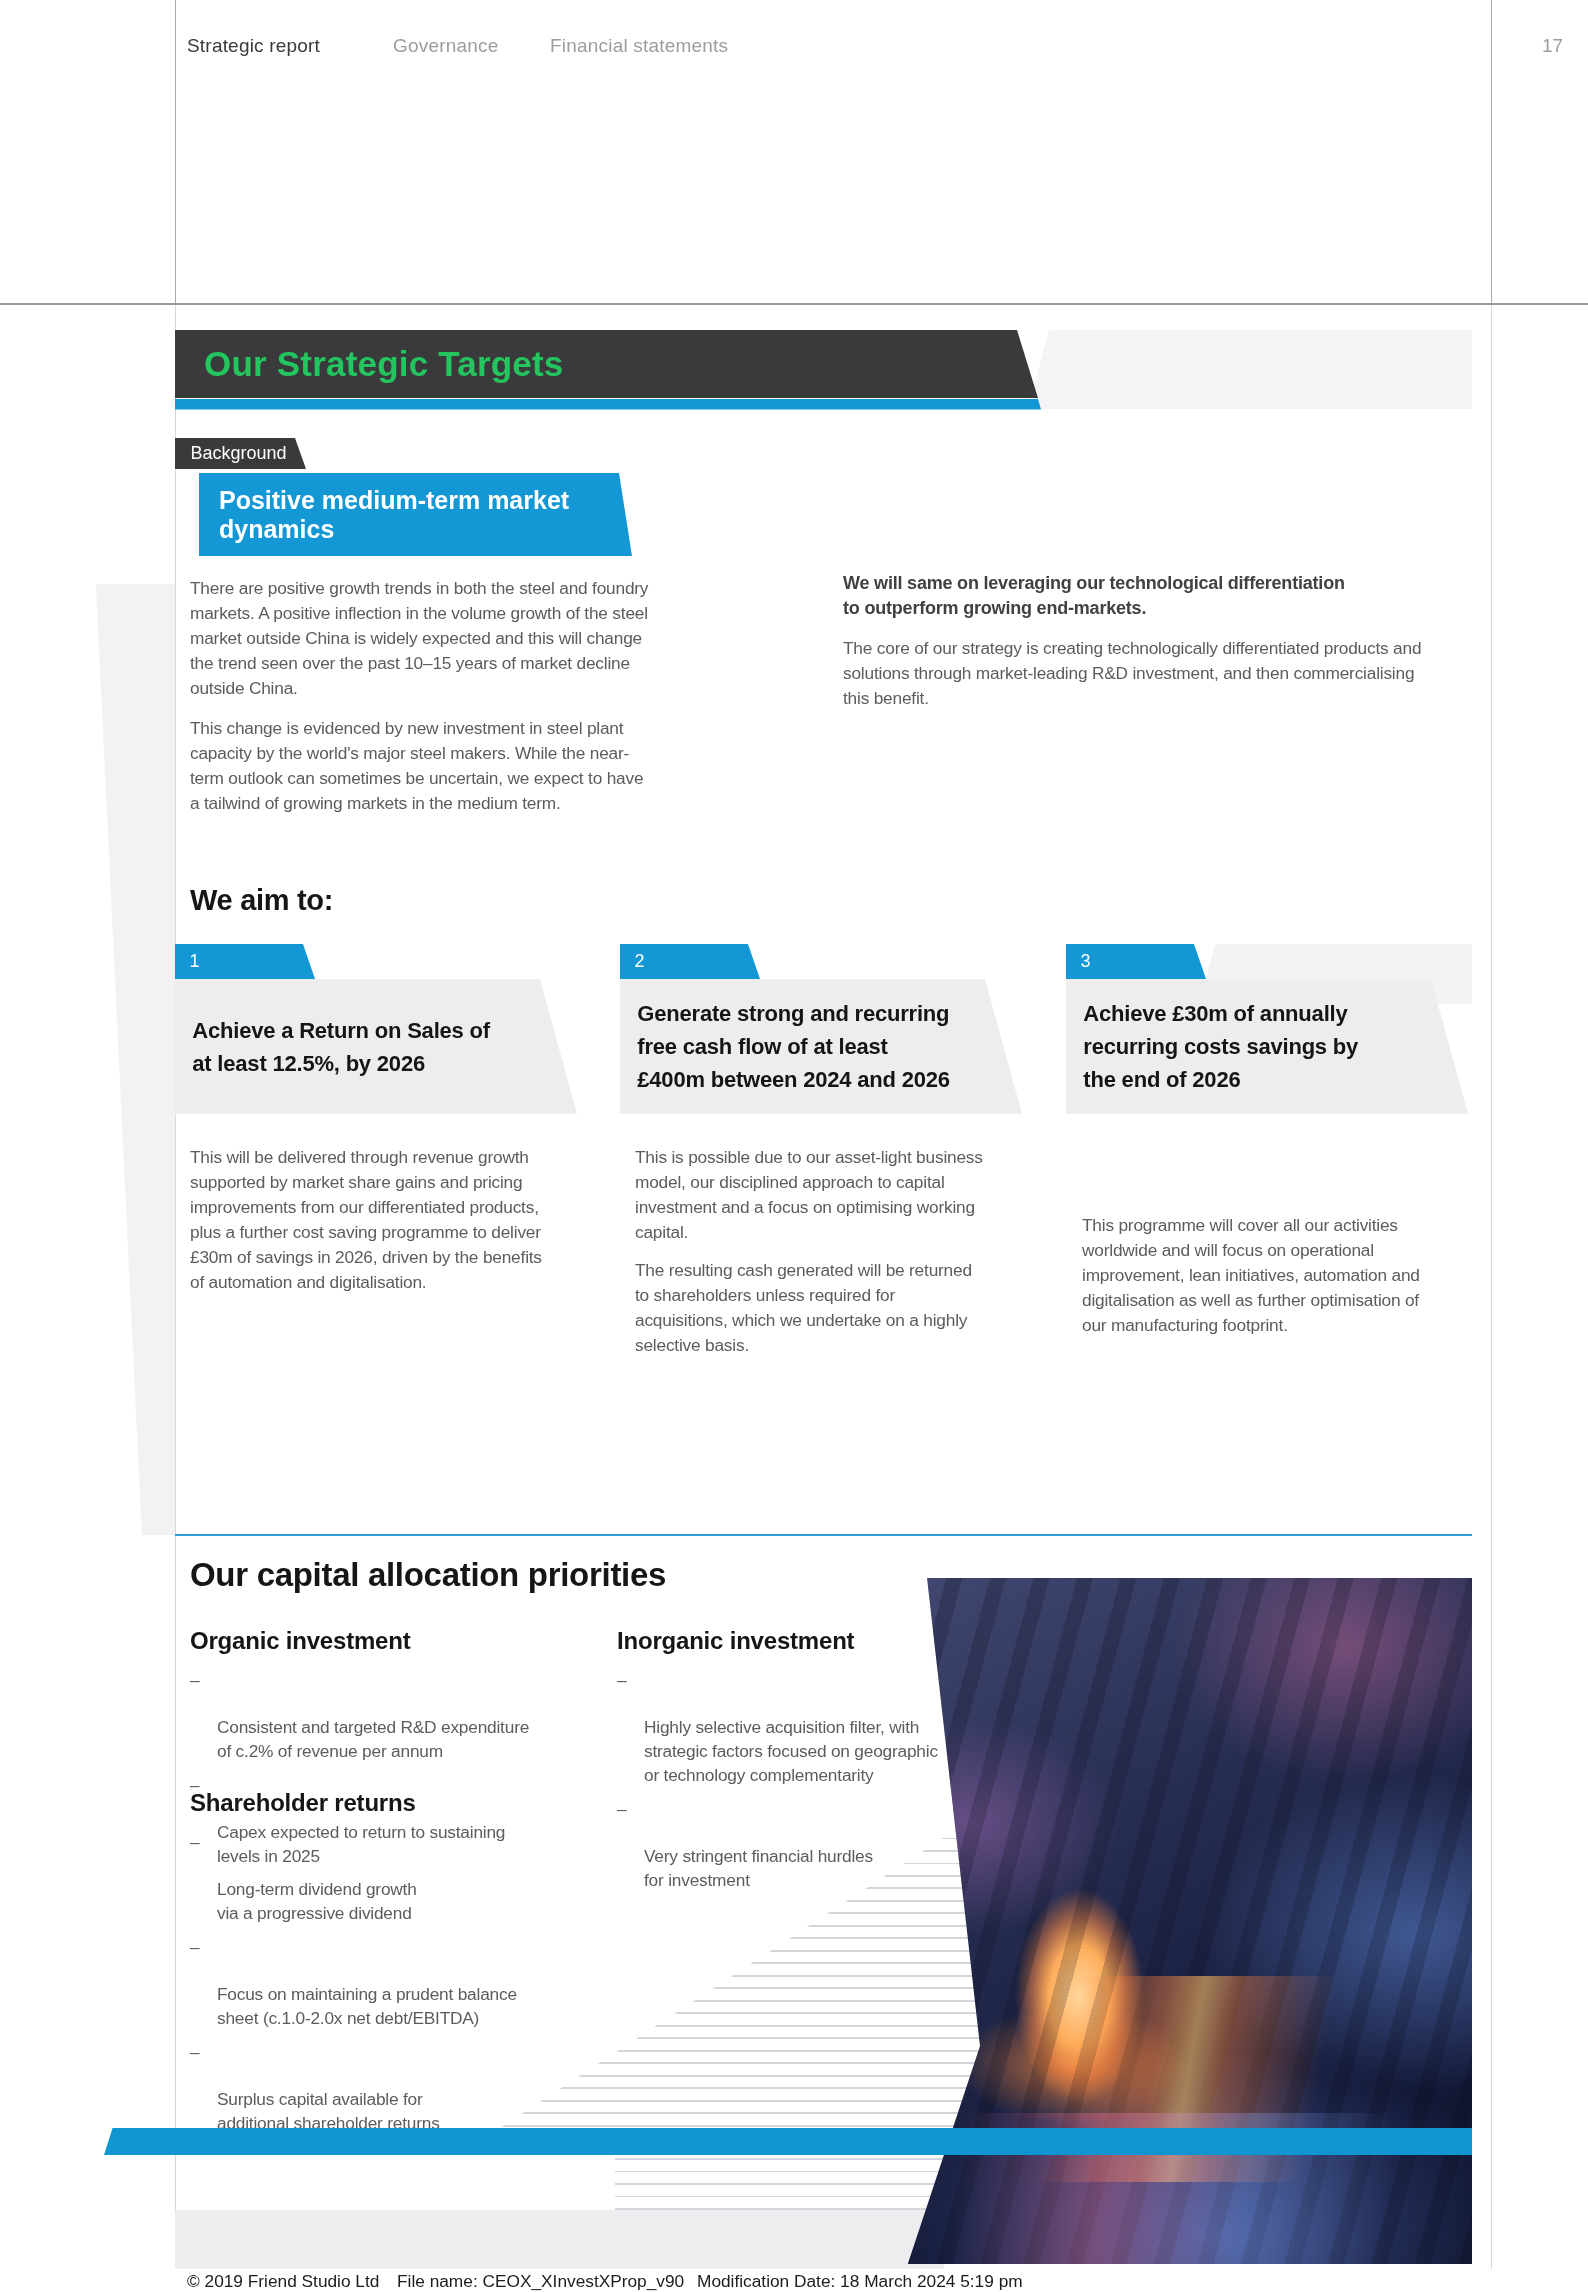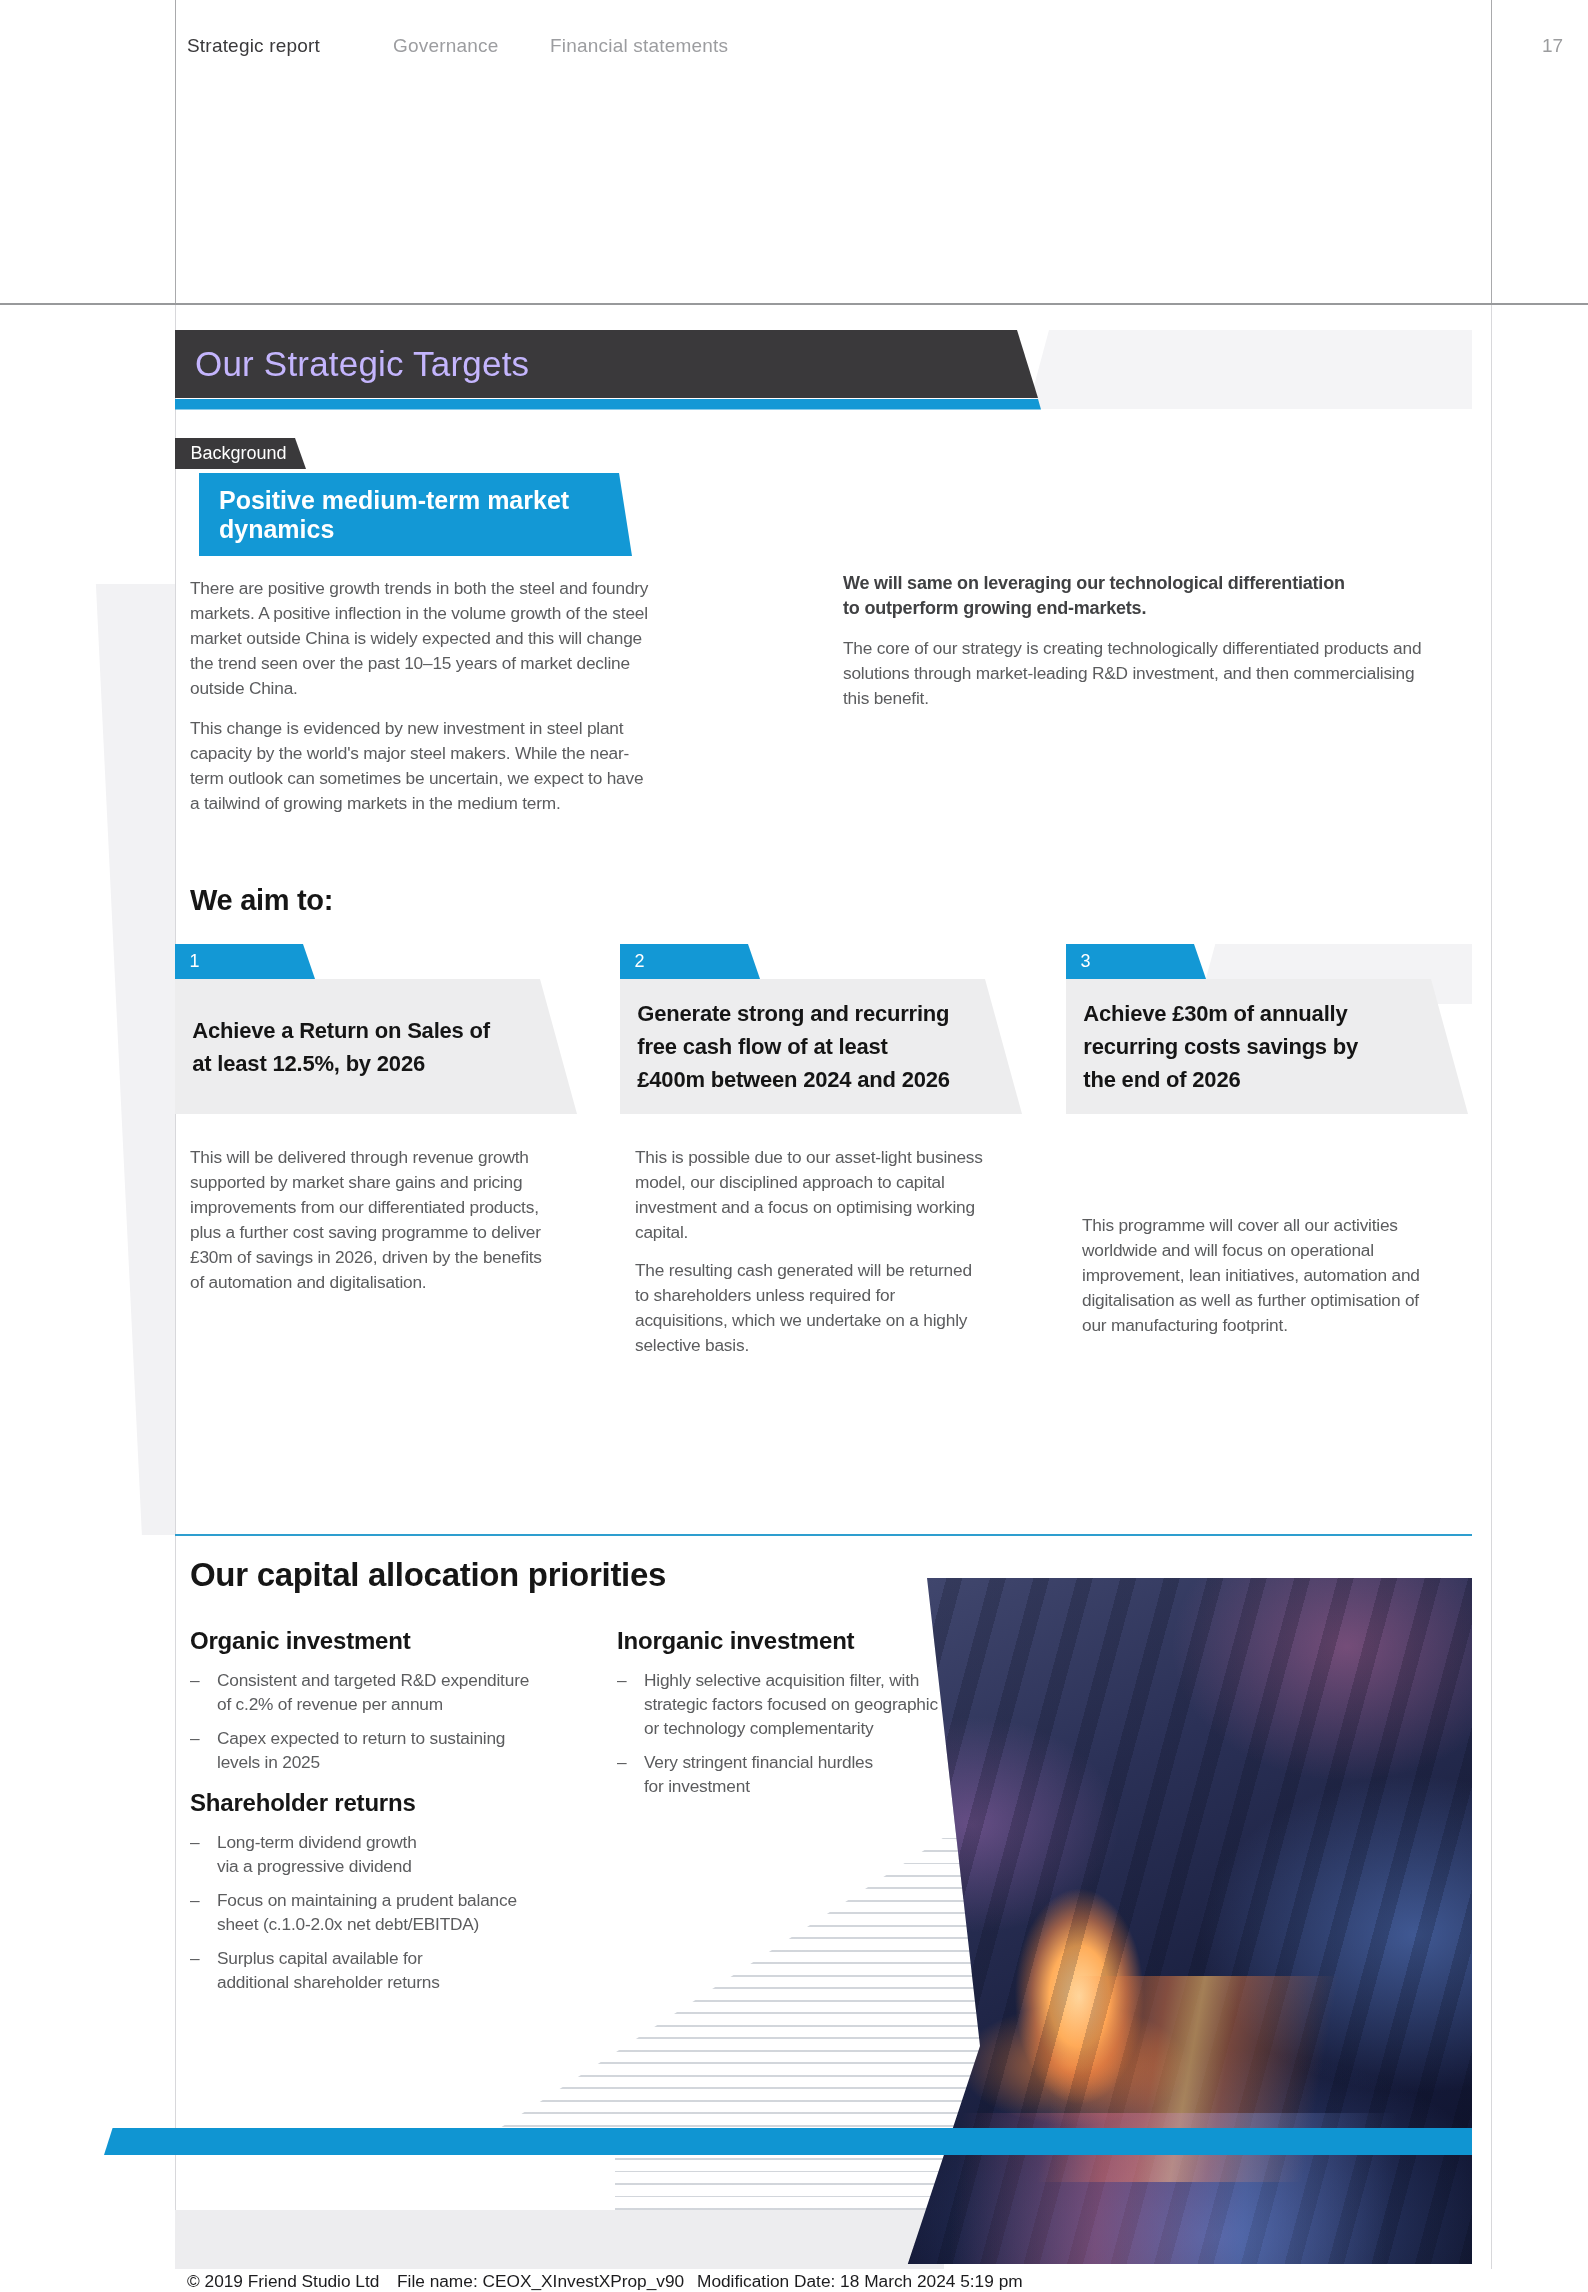--- a/index.html
+++ b/index.html
@@ -14,24 +14,24 @@
   .vrule-long { width:1px; background:#d8d8db; }
   .hrule { height:1.9px; background:#98999b; }
   
   .nav-item { font-size:19px; color:#9c9da0; letter-spacing:0.2px; }
   .nav-item.active { color:#3a393b; }
   .folio { font-size:19px; color:#9b9c9e;margin-left:40px; }
   
   .wedge { background:#f2f2f4; }
   
   .banner-dark {
-    background:#3a393b; color:#c4b5fd;
+    background:#3a393b; color:#22c55e;
     clip-path:polygon(0 0, 842px 0, 863px 100%, 0 100%);
-    display:flex; align-items:center; padding-left:20px;
-    font-size:35px; font-weight:400; letter-spacing:0.2px;
+    display:flex; align-items:center; padding-left:29px;
+    font-size:35px; font-weight:700; letter-spacing:0.2px;
   }
   .banner-underline { background:#1398d5; clip-path:polygon(0 0, 863px 0, 866px 100%, 0 100%); }
   .gray-band { background:#f4f4f6; clip-path:polygon(25px 0, 100% 0, 100% 100%, 3.8px 100%); }
   .tag-dark {
     background:#3a393b; color:#ffffff; clip-path:polygon(0 0, 120px 0, 131px 100%, 0 100%);
     display:flex; align-items:center; padding-left:15.4px; font-size:18px;
   }
   .banner-blue {
     background:#1398d5; color:#ffffff; clip-path:polygon(0 0, 420px 0, 433px 100%, 0 100%);
     display:flex; align-items:center; padding-left:20px; font-size:25px; font-weight:700;margin-left:24px;
@@ -51,21 +51,21 @@
     font-size:22px; font-weight:700; color:#151515; line-height:33px; white-space:pre-line;
     letter-spacing:-0.2px;
   }
   .aim-body p { font-size:17.3px; line-height:25px; color:#5b5c5e; margin-bottom:13.4px; letter-spacing:-0.2px; }
   
   .cap-rule { height:1.9px; background:#2e9ecf; }
   .h-capital { font-size:33px; font-weight:700; color:#161616; letter-spacing:-0.3px; }
   .group h3 { font-size:24px; font-weight:700; color:#161616; letter-spacing:-0.2px; margin-bottom:13.4px; }
   .bullet { display:flex; margin-bottom:9.6px; }
   .bullet .dash { width:27px; flex:0 0 27px; font-size:17.3px; line-height:24px; color:#5b5c5e; }
-  .bullet .btext { font-size:17.3px; line-height:24px; color:#5b5c5e; white-space:pre-line; letter-spacing:-0.2px; }
+  .bullet .btext { font-size:17.3px; line-height:24px; color:#5b5c5e; white-space:pre-line; letter-spacing:-0.2px;margin-top:47px; }
   
   .photo {
     clip-path:polygon(24px 0, 100% 0, 100% 100%, 4.8px 100%, 77px 468px);
     background:
       radial-gradient(86px 144px at 31% 61%, #ffd9a0 0%, #ffad5a 35%, rgba(255,140,70,.55) 55%, rgba(150,70,40,0) 75%),
       radial-gradient(163px 86px at 30% 71%, rgba(255,140,60,.75), rgba(200,90,40,0) 70%),
       radial-gradient(211px 154px at 12% 36%, rgba(190,120,200,.40), rgba(100,60,120,0) 70%),
       radial-gradient(250px 192px at 78% 10%, rgba(205,110,160,.45), rgba(120,50,90,0) 70%),
       radial-gradient(288px 211px at 90% 52%, rgba(95,135,215,.55), rgba(40,60,120,0) 75%),
       radial-gradient(413px 250px at 55% 96%, rgba(85,115,195,.6), rgba(30,50,110,0) 75%),

